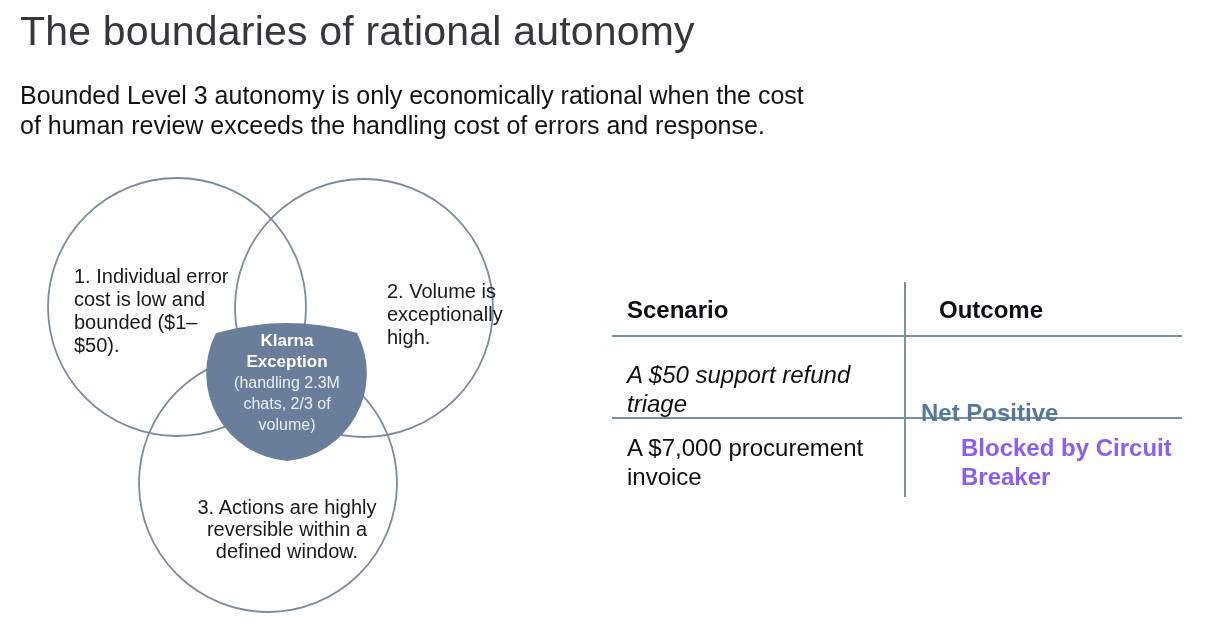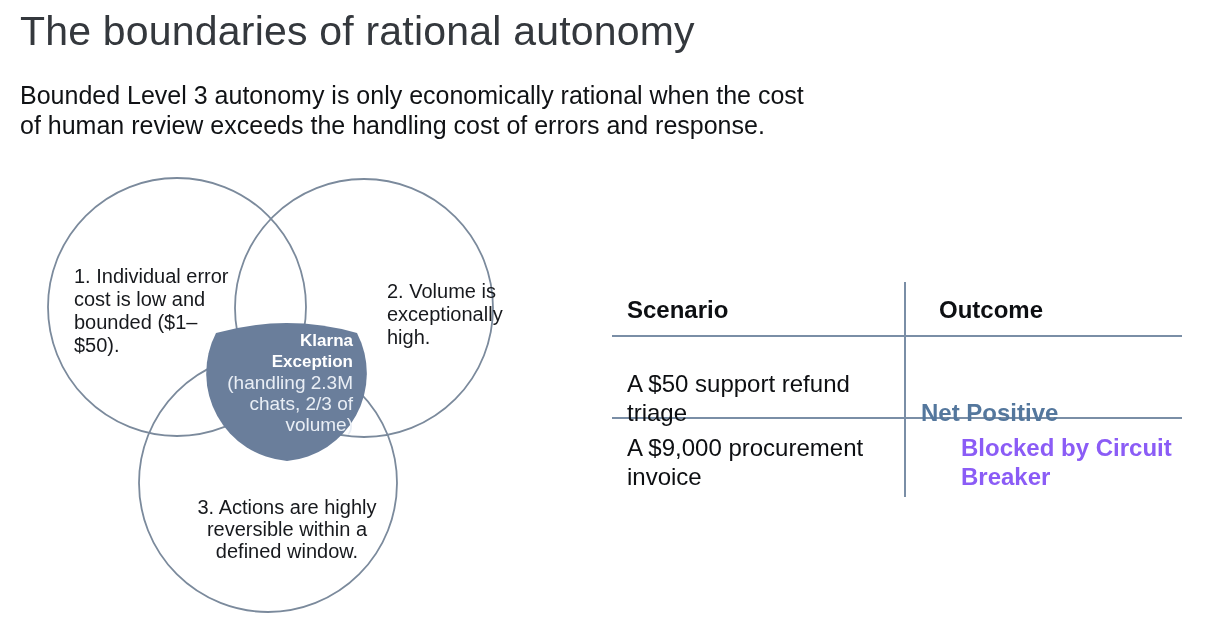--- a/index.html
+++ b/index.html
@@ -18,37 +18,37 @@
   #subtitle-line1{top:80px;}
   #subtitle-line2{top:110px;}
   #venn-svg{left:0;top:0;width:1206px;height:632px;}
   .venn-label{
     font-size:20px;line-height:23px;color:#17191d;z-index:3;
   }
   #venn-label-1{left:74px;top:265px;width:164px;text-align:left;}
   #venn-label-2{left:387px;top:280px;width:134px;text-align:left;}
   #venn-label-3{left:179px;top:496px;width:216px;text-align:center;line-height:22px;}
   #venn-center-label{
-    left:221px;top:330px;width:132px;text-align:right;z-index:3;
+    left:221px;top:330px;width:132px;text-align:center;z-index:3;
   }
   #venn-center-title{font-size:17px;line-height:21px;font-weight:700;color:#ffffff;}
-  #venn-center-detail{font-size:19px;line-height:21px;font-weight:400;color:#e9eef5;}
+  #venn-center-detail{font-size:16px;line-height:21px;font-weight:400;color:#e9eef5;}
   .table-header{
     font-size:24px;line-height:28px;font-weight:700;color:#0d0f12;white-space:nowrap;
   }
   #col-header-scenario{left:627px;top:296px;}
   #col-header-outcome{left:939px;top:296px;}
   .table-rule-h{left:612px;width:570px;height:1.5px;}
   #header-divider-line{top:335px;}
   #row-divider-line{top:417px;}
   #column-divider-line{left:904px;top:282px;width:1.5px;height:215px;}
   .scenario-cell{
     left:627px;font-size:24px;line-height:29px;font-weight:400;color:#0d0f12;
   }
-  #row1-scenario{top:369px;width:272px;}
+  #row1-scenario{top:360px;width:272px;font-style:italic;}
   #row2-scenario{top:433px;width:282px;}
   .outcome-cell{
     left:921px;font-size:24px;line-height:29px;font-weight:700;
   }
   #row1-outcome{top:350px;width:250px;}
   #row2-outcome{top:433px;width:238px;}
 </style>
 </head>
 <body>
 
@@ -78,17 +78,17 @@
     <div class="abs table-header" id="col-header-scenario">Scenario</div>
     <div class="abs table-header" id="col-header-outcome">Outcome</div>
 
     <div class="abs table-rule-h" id="header-divider-line" style="background: rgb(122, 142, 166);"></div>
     <div class="abs table-rule-h" id="row-divider-line" style="background: rgb(122, 142, 166);"></div>
     <div class="abs" id="column-divider-line" style="background: rgb(122, 142, 166);"></div>
 
     <div class="abs scenario-cell" id="row1-scenario">A $50 support refund triage</div>
     <div class="abs outcome-cell" id="row1-outcome" style="color: rgb(84, 119, 157); margin-top: 48px;">Net Positive</div>
 
-    <div class="abs scenario-cell" id="row2-scenario">A $9,000 procurement invoice</div>
+    <div class="abs scenario-cell" id="row2-scenario">A $7,000 procurement invoice</div>
     <div class="abs outcome-cell" id="row2-outcome" style="color: #8b5cf6; margin-left: 40px;">Blocked by Circuit Breaker</div>
   </div>
 
 </div>
 
 </body></html>

